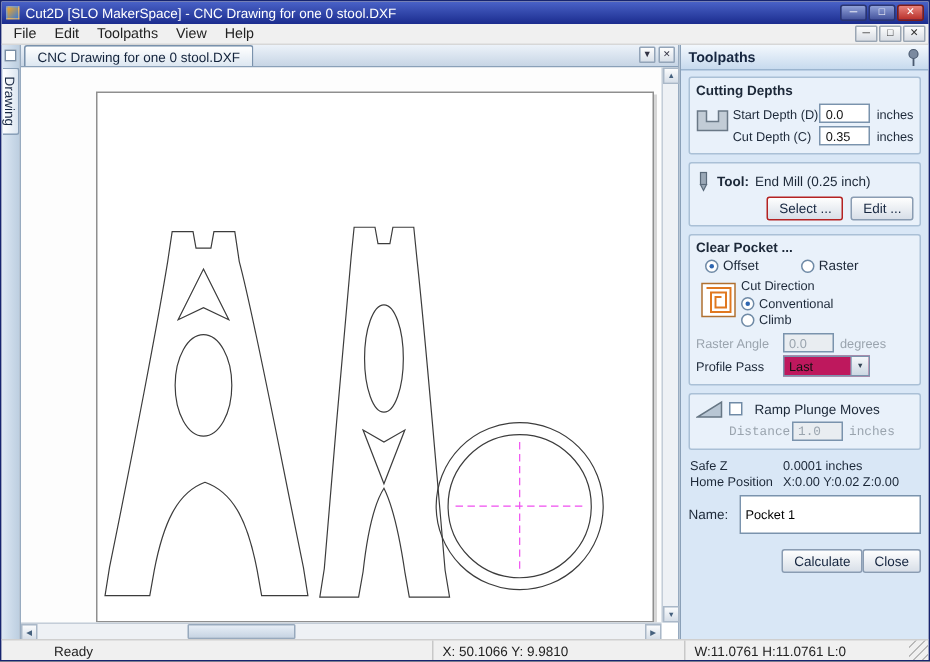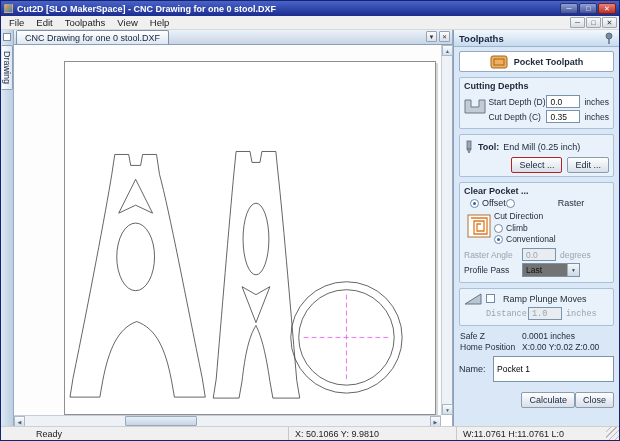--- a/index.html
+++ b/index.html
@@ -3,21 +3,21 @@
 <meta charset="utf-8">
 <style>
   * { margin:0; padding:0; box-sizing:border-box; }
   html,body { width:620px; height:441px; background:#555; }
   body { font-family:"Liberation Sans","DejaVu Sans",sans-serif; }
   .window { position:relative; width:620px; height:441px; background:#f0f0f0; border:1px solid #16246f; overflow:hidden; }
 
   
   .titlebar { position:absolute; top:0; left:0; right:0; height:15px; background:linear-gradient(#4a63c8,#1b2c8e); display:flex; align-items:center; padding:0 3px; color:#fff; font-size:9px; }
   .app-icon { width:9px; height:9px; background:linear-gradient(135deg,#f5a623,#3a7bd5); border:1px solid #fff3; margin-right:4px; flex:0 0 auto; }
-  .title-text { white-space:nowrap; overflow:hidden; text-overflow:ellipsis; flex:1;font-weight:bold; }
+  .title-text { white-space:nowrap; overflow:hidden; text-overflow:ellipsis; flex:1; }
   .win-controls { display:flex; gap:1px; }
   .win-btn { width:18px; height:11px; font-size:7px; line-height:10px; text-align:center; color:#fff; background:linear-gradient(#8fa0d8,#44539c); border:1px solid #2a3570; border-radius:2px; }
   .win-btn.close { background:linear-gradient(#e8837c,#b8302a); border-color:#7c1d18; }
 
   
   .menubar { position:absolute; top:15px; left:0; right:0; height:14px; background:#f0f0f0; border-bottom:1px solid #d7d7d7; display:flex; align-items:center; font-size:9.5px; color:#222; padding-left:2px; }
   .menu-item { padding:0 6px; }
   .mdi-controls { margin-left:auto; display:flex; gap:1px; padding-right:2px; }
   .mdi-btn { width:15px; height:11px; font-size:7px; line-height:10px; text-align:center; color:#333; background:linear-gradient(#fcfcfc,#d8dde4); border:1px solid #9aa6b4; border-radius:1px; }
 
@@ -69,28 +69,28 @@
   .tool-line b { font-size:9px; }
   .btn { font-size:9px; height:16px; background:linear-gradient(#fefefe,#d8dfe8); border:1px solid #8a9cb2; border-radius:2px; padding:0 7px; color:#15253f; font-family:inherit; }
   .btn.hot { border:1px solid #b42222; }
   .btn-row { display:flex; justify-content:flex-end; gap:5px; }
 
   .radio { width:9px; height:9px; border-radius:50%; border:1px solid #6f8aa6; background:#fff; display:inline-block; margin-right:3px; position:relative; flex:0 0 auto; }
   .radio.sel::after { content:""; position:absolute; left:2px; top:2px; width:3px; height:3px; border-radius:50%; background:#2f66b0; }
   .chk { width:9px; height:9px; border:1px solid #6f8aa6; background:#fff; display:inline-block; margin-right:4px; flex:0 0 auto; }
 
   .cp-radio-row { display:flex; align-items:center; margin:2px 0 3px 6px; }
-  .cp-radio-row .second { display:flex; align-items:center;gap:40px; }
+  .cp-radio-row .second { margin-left:28px; display:flex; align-items:center; }
   .cp-mid { display:flex; margin:2px 0 3px; }
   .cp-icon { width:30px; display:flex; justify-content:center; padding-top:3px; }
   .cutdir { flex:1; }
   .cutdir .lbl { font-size:8.5px; margin-bottom:2px; }
   .cutdir .opt { display:flex; align-items:center; margin:1px 0; font-size:8.5px; }
 
-  .dd { width:58px; height:14px; background:#737373; border:1px solid #7a93ad; display:flex; align-items:center; font-size:8.5px; padding-left:3px; color:#111; }
+  .dd { width:58px; height:14px; background:#be185d; border:1px solid #7a93ad; display:flex; align-items:center; font-size:8.5px; padding-left:3px; color:#111; }
   .dd-arrow { margin-left:auto; width:12px; align-self:stretch; background:linear-gradient(#f4f7fa,#cdd8e3); border-left:1px solid #9ab0c4; font-size:5px; display:flex; align-items:center; justify-content:center; color:#345; }
 
   .ramp-row { display:flex; align-items:center; gap:4px; }
   .info-block { margin:3px 1px 4px; font-size:8.5px; }
   .info-row { display:flex; margin:1px 0; }
   .info-row .k { width:62px; }
   .name-row { display:flex; align-items:center; margin:3px 0 10px; }
   .name-row .nlab { width:34px; }
   .name-row input { flex:1; height:14px; font-size:8.5px; border:1px solid #7a93ad; padding:12px 3px; font-family:inherit; }
   .action-row { display:flex; justify-content:flex-end; }
@@ -193,27 +193,20 @@
       <div class="panel-header">
         <span>Toolpaths</span>
         <svg width="10" height="12" style="margin-left:auto;">
           <circle cx="5" cy="4" r="3" fill="#7a8aa0" stroke="#4a5a70" stroke-width="0.8"></circle>
           <line x1="5" y1="7" x2="5" y2="12" stroke="#4a5a70" stroke-width="1.2"></line>
         </svg>
       </div>
 
       <div class="panel-body">
 
-        <div class="tp-head">
-          <svg width="18" height="14">
-            <rect x="1" y="1" width="16" height="12" rx="2" fill="#f0b060" stroke="#a06820" stroke-width="1"></rect>
-            <rect x="4" y="4" width="10" height="6" fill="none" stroke="#a06820" stroke-width="1"></rect>
-          </svg>
-          <span>Pocket Toolpath</span>
-        </div>
 
         <div class="grp">
           <div class="grp-title">Cutting Depths</div>
           <div class="cd-body">
             <div class="cd-icon">
               <svg width="22" height="18">
                 <path d="M1,16 V3 H7 V10 H15 V3 H21 V16 Z" fill="#c2ccd6" stroke="#6a7886" stroke-width="1"></path>
               </svg>
             </div>
             <div class="cd-fields">
@@ -259,26 +252,26 @@
           <div class="cp-mid">
             <div class="cp-icon">
               <svg width="24" height="24">
                 <rect x="1" y="1" width="22" height="22" fill="#fff" stroke="#b07030" stroke-width="1"></rect>
                 <path d="M4,4 H20 V20 H7 V7 H17 V17 H10 V10 H14" fill="none" stroke="#e07820" stroke-width="1.3"></path>
               </svg>
             </div>
             <div class="cutdir">
               <div class="lbl">Cut Direction</div>
               <div class="opt">
+                <span class="radio sel"></span>
+                <span>Conventional</span>
+              </div>
+              <div class="opt">
                 <span class="radio"></span>
                 <span>Climb</span>
-              </div>
-              <div class="opt">
-                <span class="radio sel"></span>
-                <span>Conventional</span>
               </div>
             </div>
           </div>
           <div class="frow">
             <span class="flabel dis">Raster Angle</span>
             <input class="val disv" value="0.0" style="">
             <span class="unit dis">degrees</span>
           </div>
           <div class="frow">
             <span class="flabel">Profile Pass</span>

